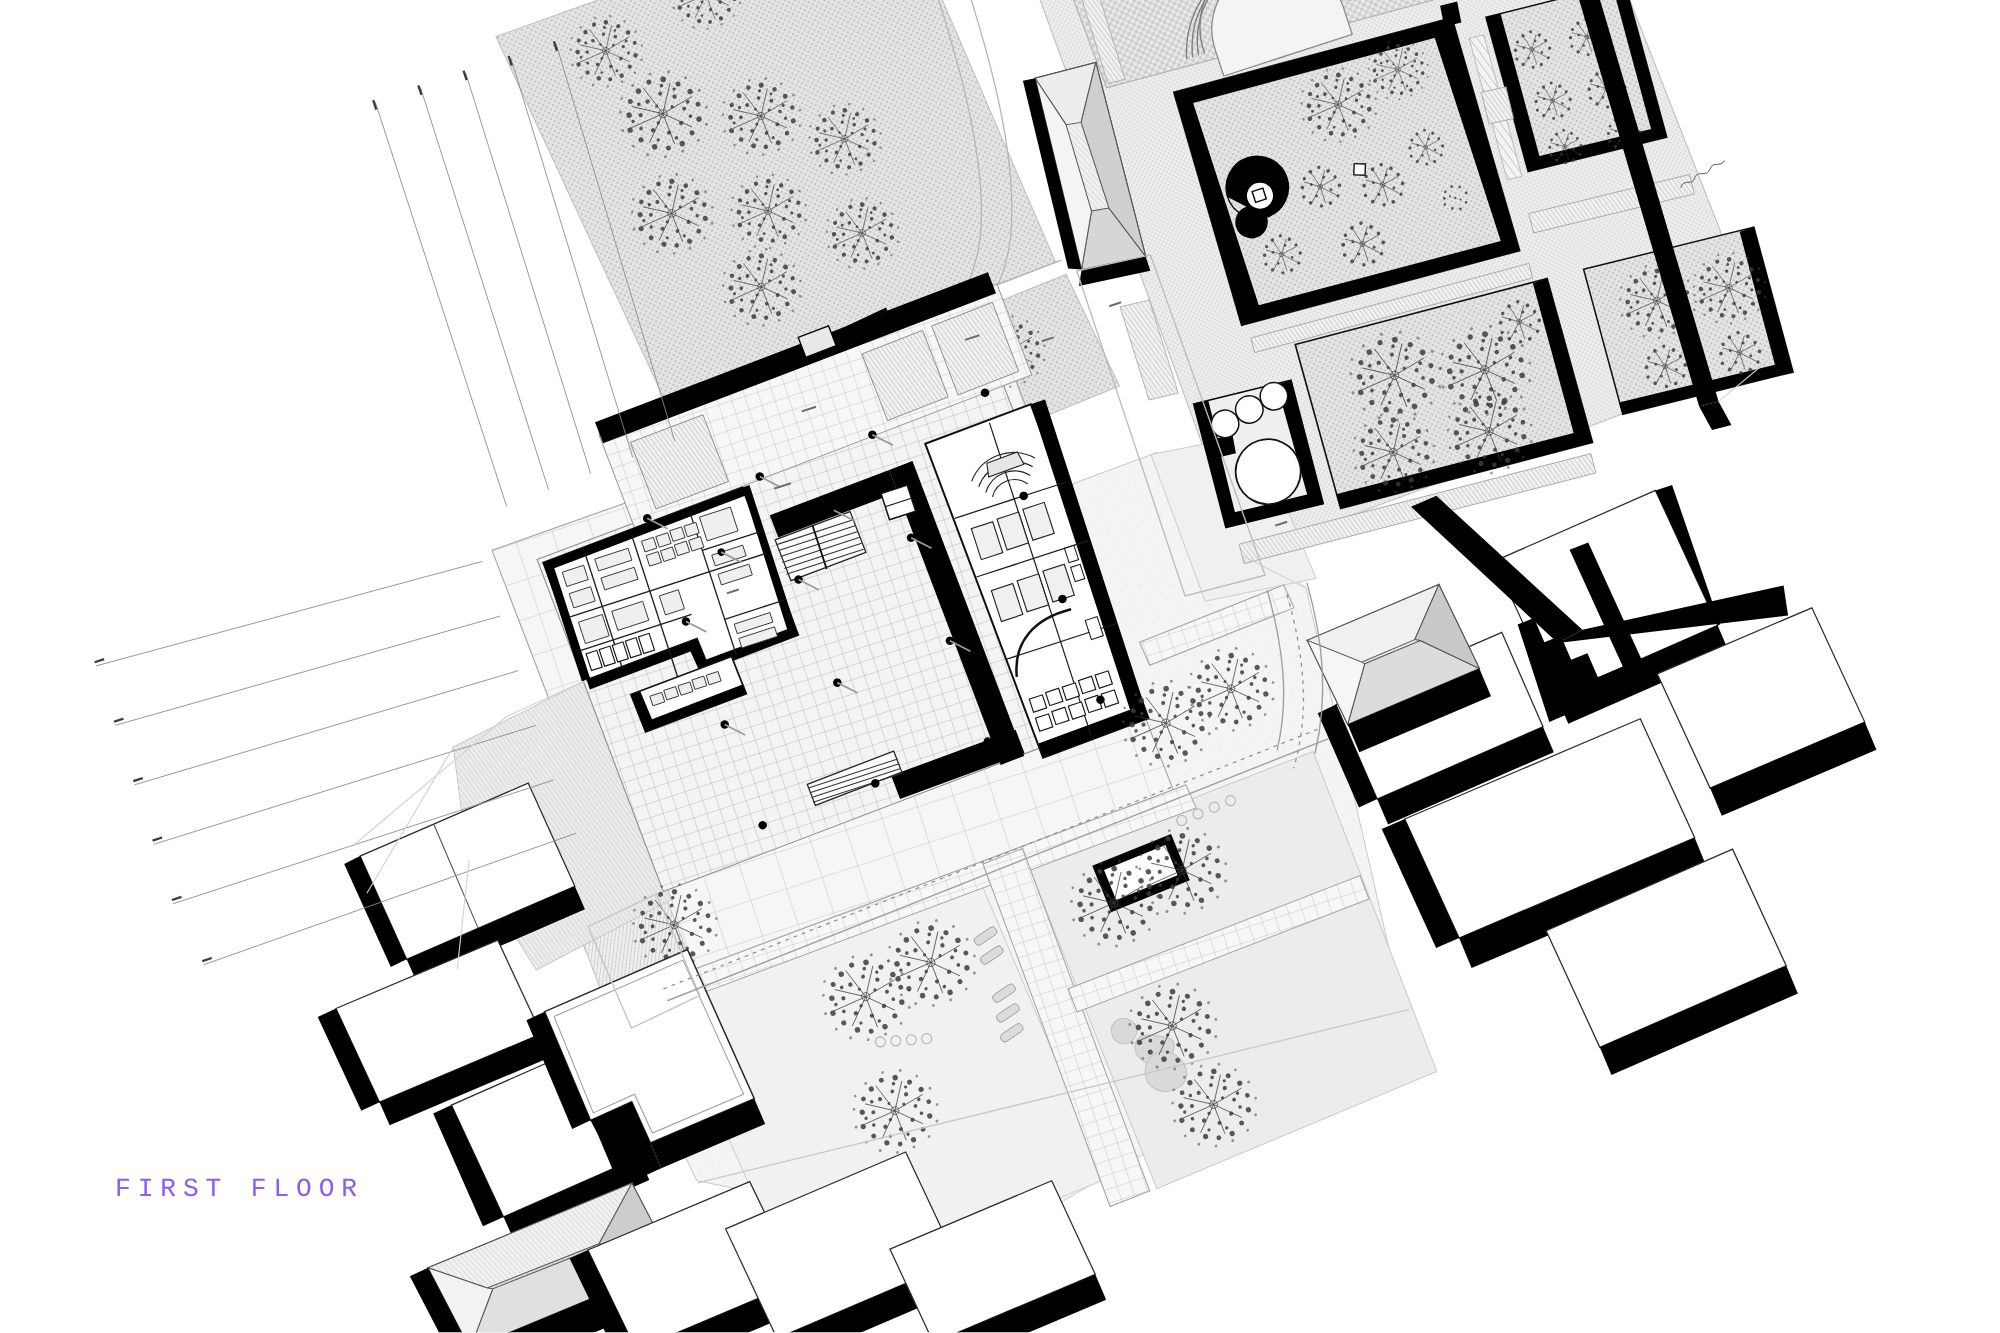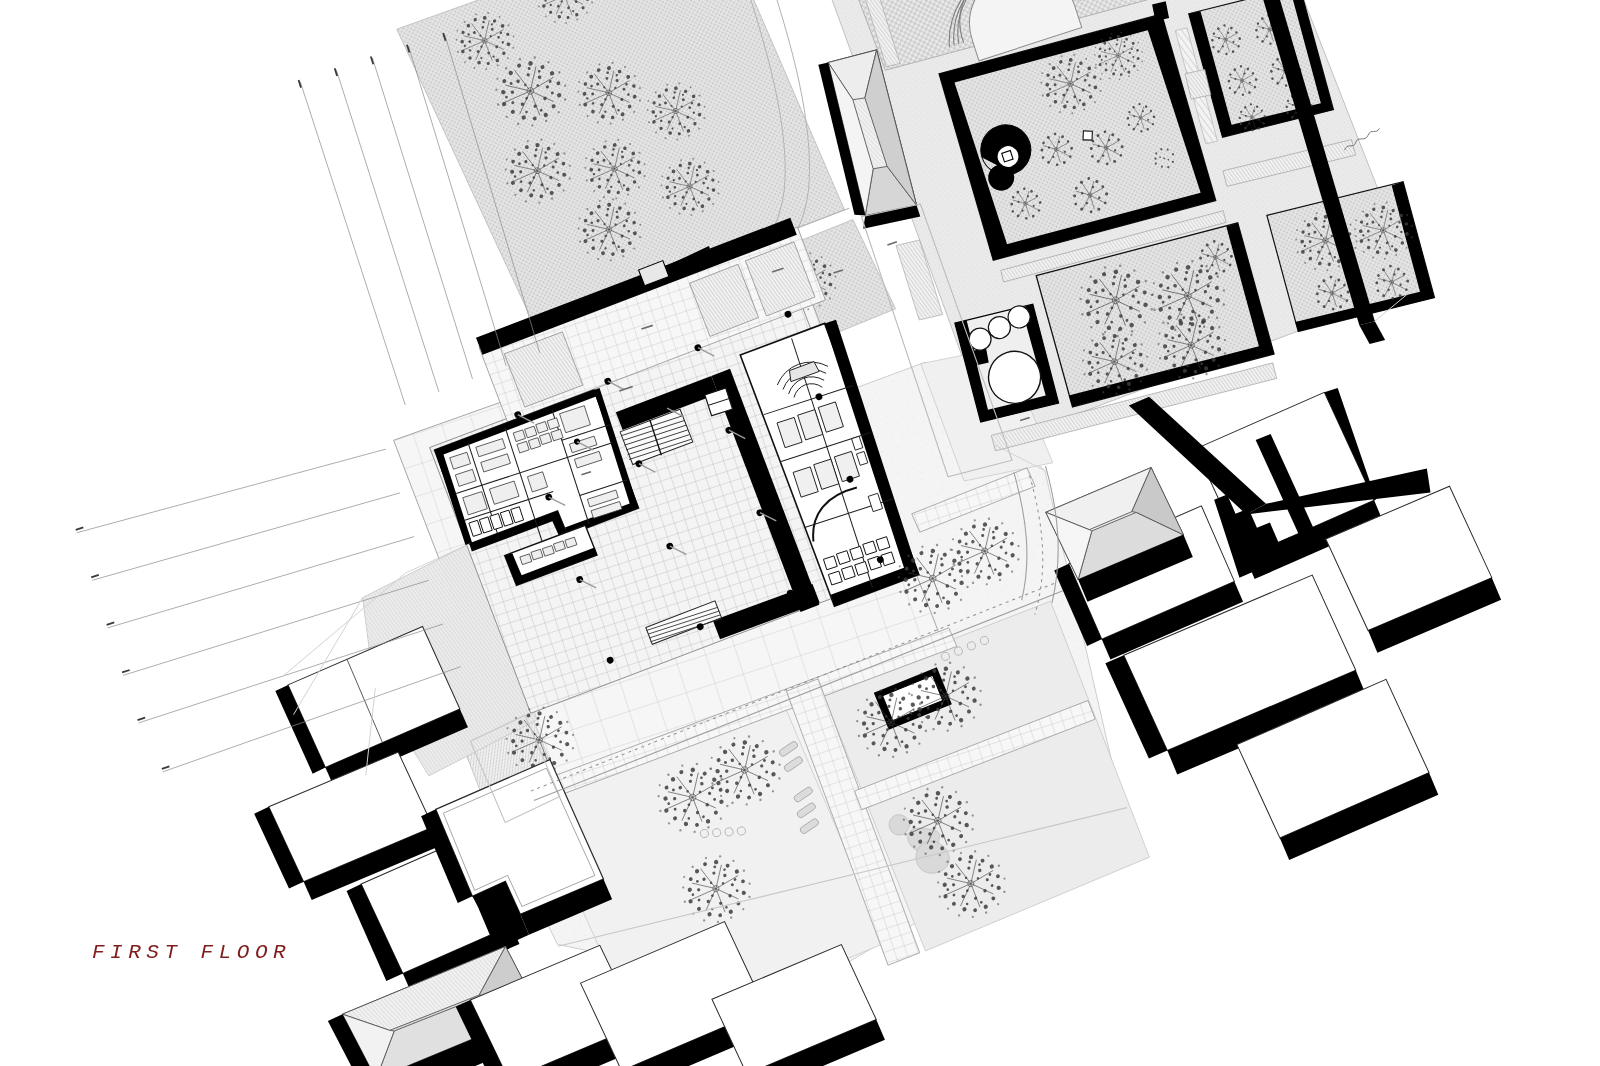--- a/index.html
+++ b/index.html
@@ -14,24 +14,23 @@
   }
   #drawing-wrap{
     position:absolute;left:0;top:0;width:1600px;height:1066px;
   }
   #plan-svg{display:block;width:1600px;height:1066px;}
   #caption{
     position:absolute;left:92px;top:942px;
     font-family:"Liberation Mono","DejaVu Sans Mono",monospace;
     font-size:21px;
     letter-spacing:5.5px;
-    color:#7f1d1d;
+    color:#8b5cf6;
     white-space:pre;
     line-height:1;
-    font-style:italic;
   }
 </style>
 </head>
 <body>
 
 <div id="sheet">
 
   <div id="drawing-wrap">
   <svg id="plan-svg" viewBox="0 0 1600 1066" xmlns="http://www.w3.org/2000/svg">
     <defs>

